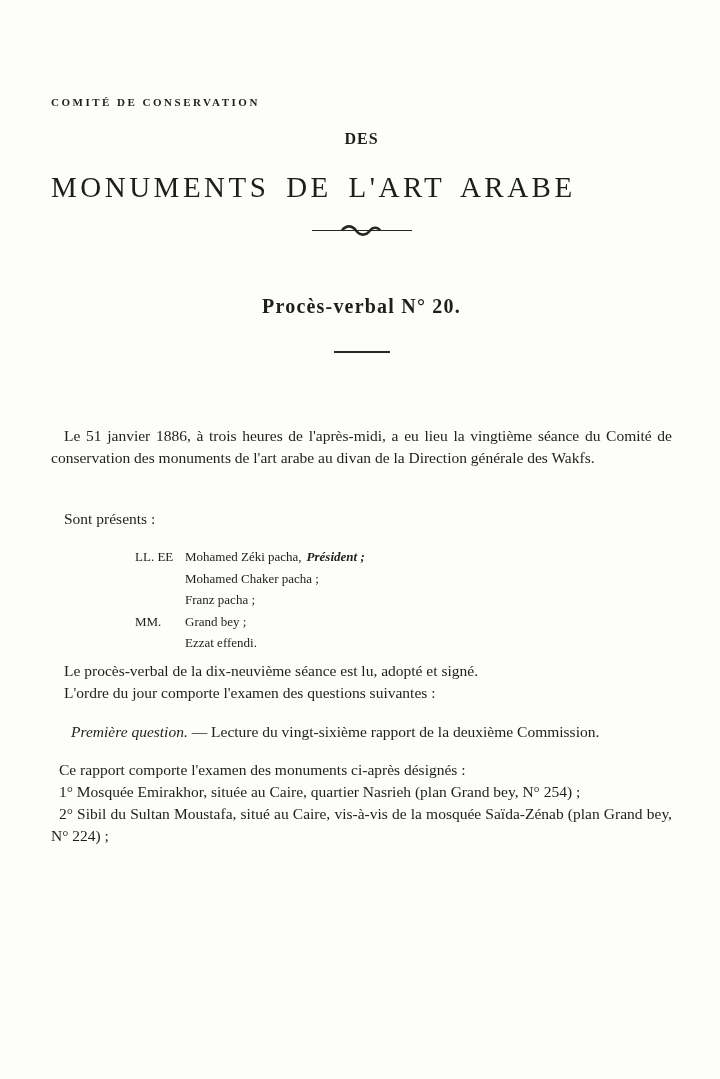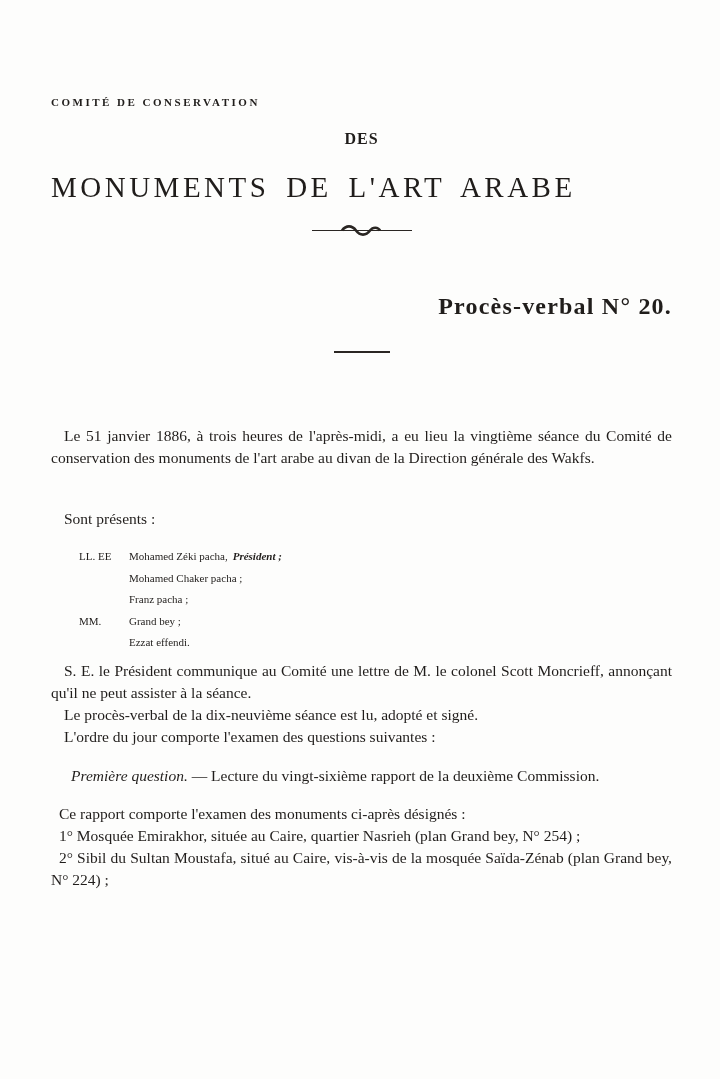--- a/index.html
+++ b/index.html
@@ -46,22 +46,22 @@
     white-space: nowrap;
   }
   .ornament {
     text-align: center;
     margin-top: 18px;
     height: 14px;
   }
   .ornament svg { display: inline-block; vertical-align: top; }
 
   .subtitle {
-    text-align: right;
-    font-size: 24px;
+    text-align: center;
+    font-size: 20px;
     line-height: 26px;
     font-weight: bold;
     letter-spacing: 1.2px;
     margin-top: 56px;
   }
   .short-rule {
     width: 56px;
     height: 2px;
     background: #2a2623;
     margin: 32px auto 0 auto;
@@ -76,22 +76,22 @@
   }
   .justify { text-align: justify; }
   .indent { text-indent: 13px; }
   .indent-sm { text-indent: 8px; }
   .indent-lg { text-indent: 20px; }
 
   .presents { margin-top: 39px; }
 
   .attendees {
     margin-top: 16px;
-    margin-left: 28px;
-    font-size: 11px;
+    margin-left: 84px;
+    font-size: 13px;
     line-height: 21.5px;
   }
   .attendee-row { white-space: nowrap; }
   .attendee-prefix {
     display: inline-block;
     width: 50px;
   }
   .attendee-role:not(:empty) {
     font-style: italic;
     font-weight: bold;
@@ -144,21 +144,20 @@
       </div>
       <div class="attendee-row">
         <span class="attendee-prefix">MM.</span><span class="attendee-name">Grand bey ;</span><span class="attendee-role"></span>
       </div>
       <div class="attendee-row">
         <span class="attendee-prefix"></span><span class="attendee-name">Ezzat effendi.</span><span class="attendee-role"></span>
       </div>
     </div>
 
     <div class="textblock">
-      <p class="justify indent">S. E. le Président communique au Comité une lettre de M. le colonel Scott Moncrieff, annonçant qu'il ne peut assister à la séance.</p>
       <p class="indent">Le procès-verbal de la dix-neuvième séance est lu, adopté et signé.</p>
       <p class="indent">L'ordre du jour comporte l'examen des questions suivantes :</p>
     </div>
 
     <p class="justify indent-lg question"><span class="q-label">Première question.</span><span class="sep"> — </span><span>Lecture du vingt-sixième rapport de la deuxième Commission.</span></p>
 
     <div class="listblock">
       <p class="indent-sm">Ce rapport comporte l'examen des monuments ci-après désignés :</p>
       <p class="justify indent-sm">1° Mosquée Emirakhor, située au Caire, quartier Nasrieh (plan Grand bey, N° 254) ;</p>
       <p class="justify indent-sm">2° Sibil du Sultan Moustafa, situé au Caire, vis-à-vis de la mosquée Saïda-Zénab (plan Grand bey, N° 224) ;</p>

